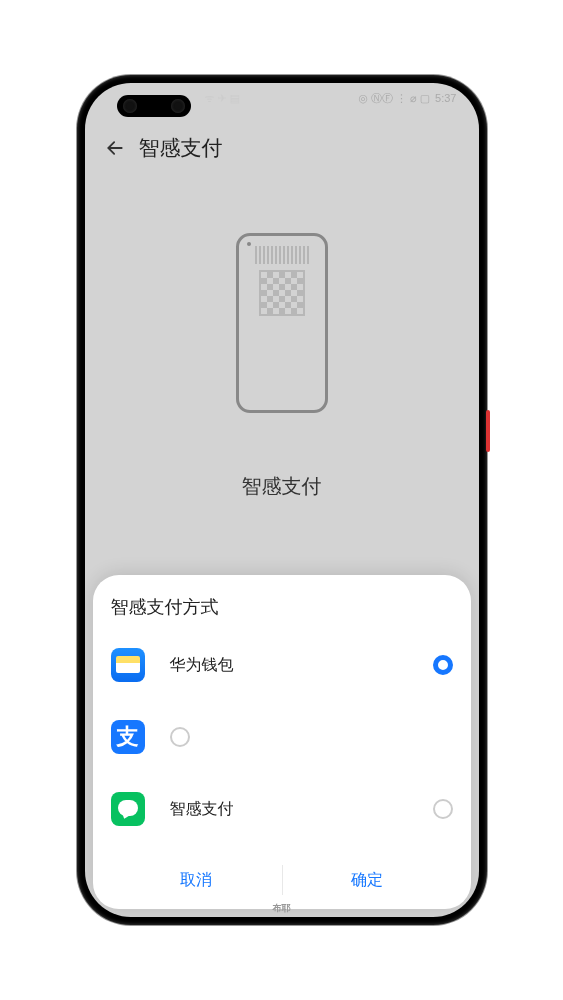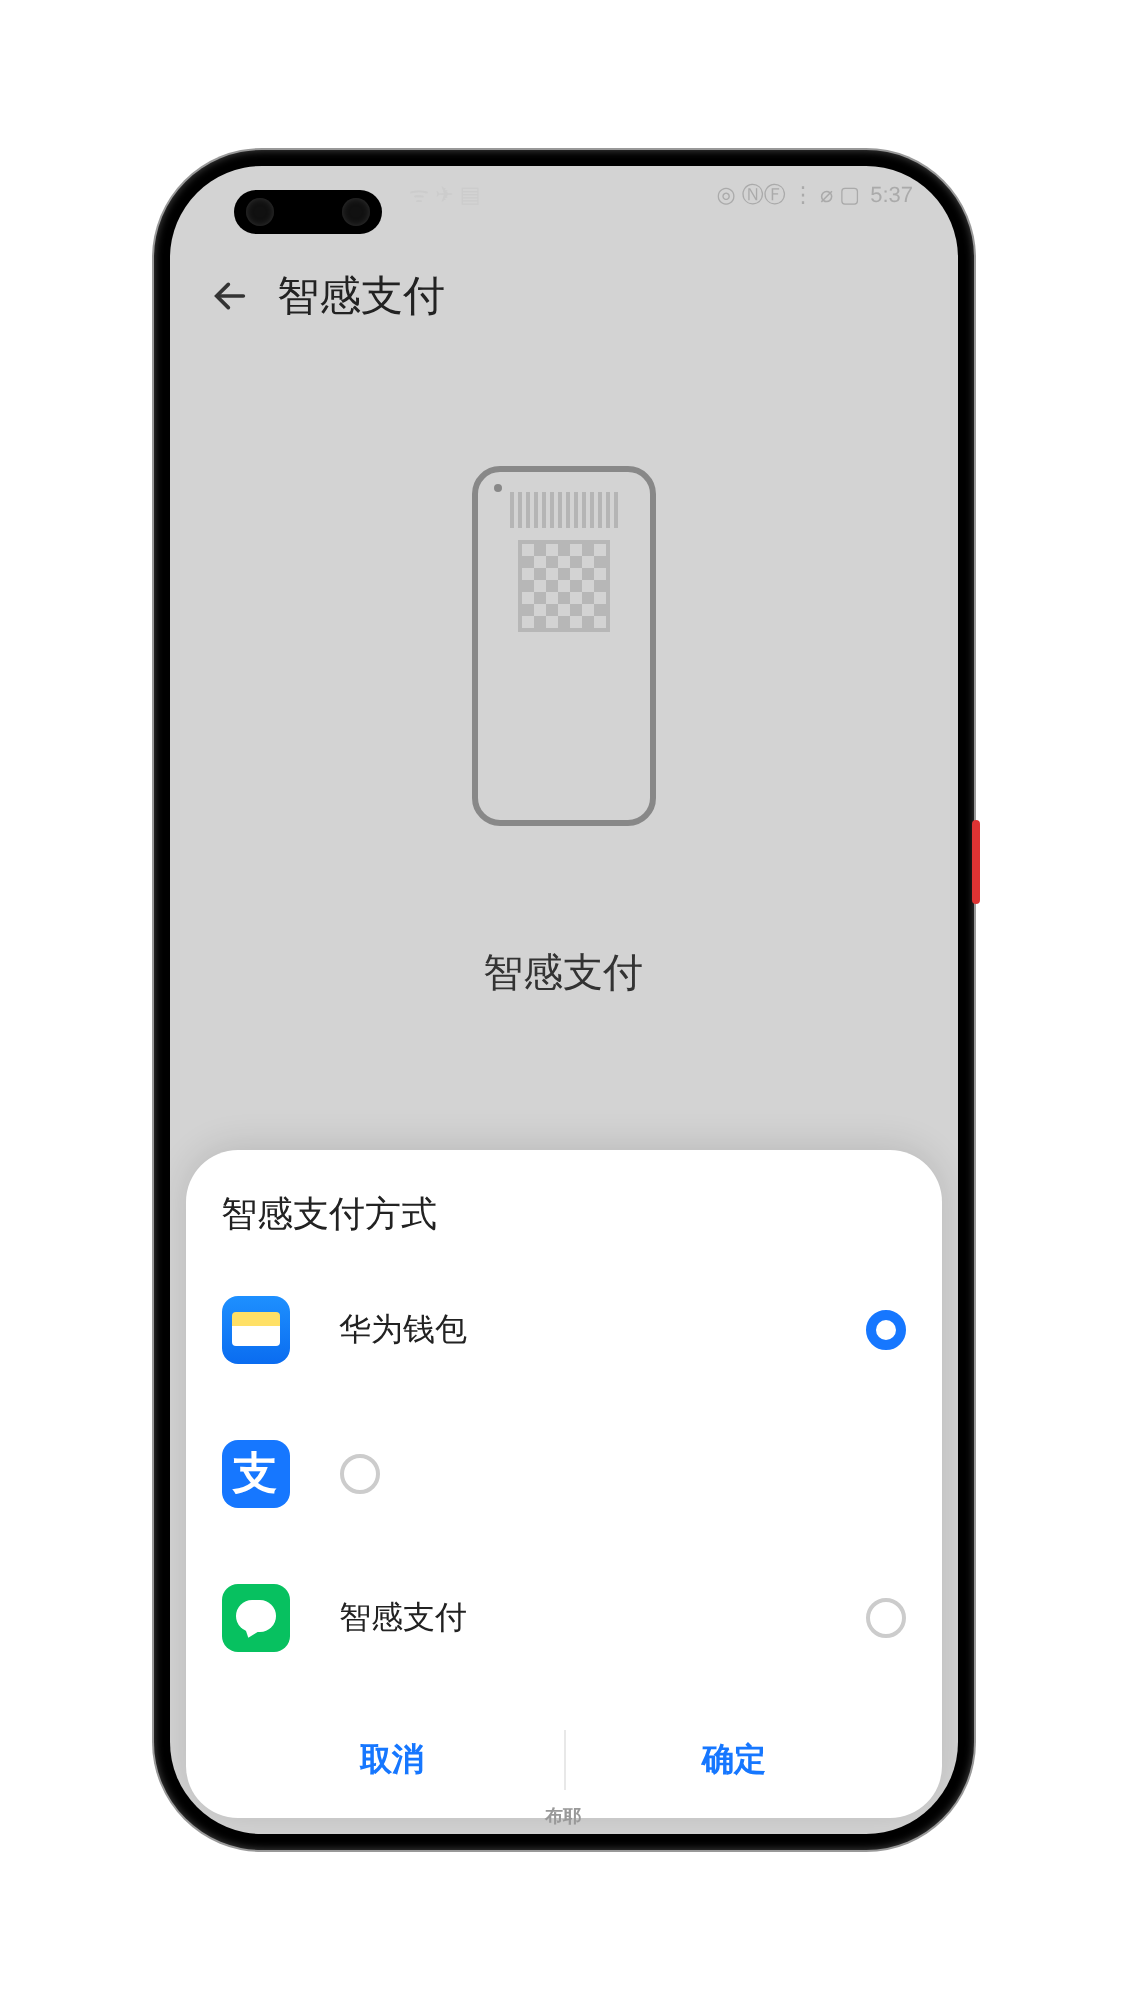--- a/index.html
+++ b/index.html
@@ -277,21 +277,21 @@
     width:1px;
     background:#e8e8e8;
   }
   .sheet-btn {
     flex:1;
     display:flex;
     align-items:center;
     justify-content:center;
     font-size:16px;
     color:#1677ff;
-    font-weight:700;
+    font-weight:400;
   }
   .watermark {
     position:absolute;
     bottom:2px; left:50%;
     transform:translateX(-50%);
     font-size:9px;
     color:#999;
     font-weight:bold;
   }
 </style>

